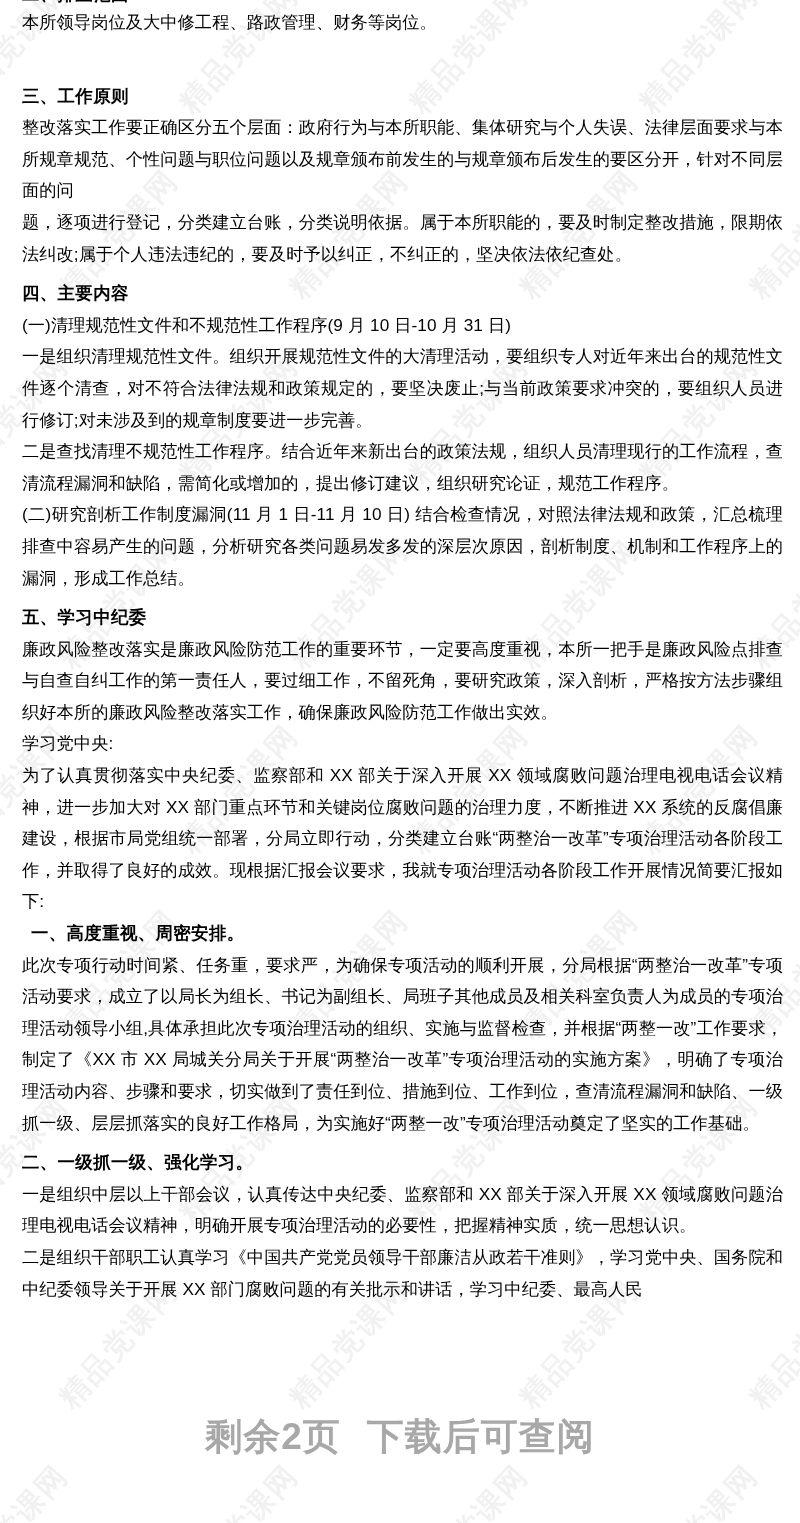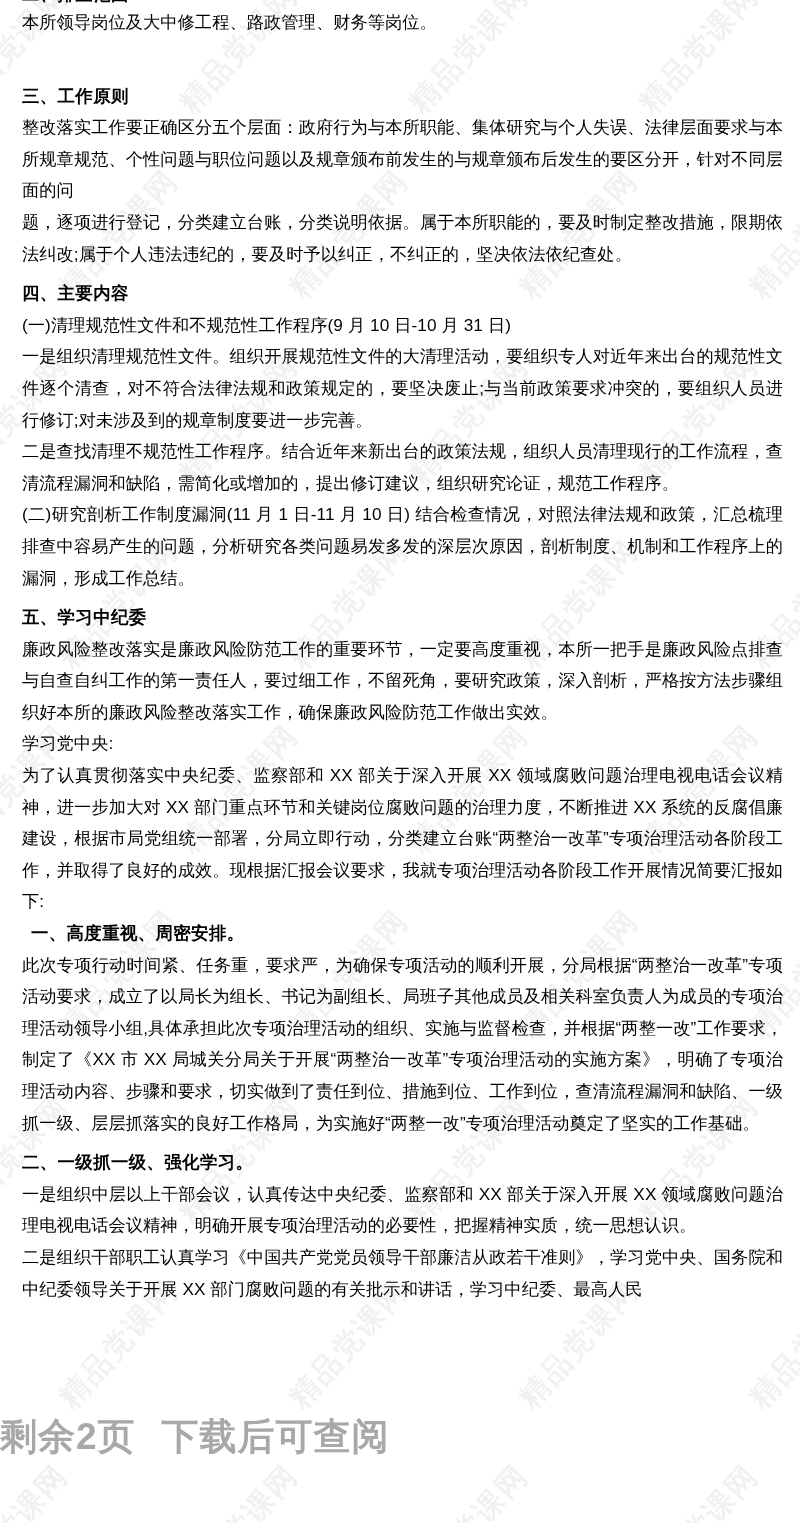--- a/index.html
+++ b/index.html
@@ -88,21 +88,21 @@
   .gap-sm { height: 8px; }
   .gap-md { height: 42px; }
 
   
   #footer-notice {
     position: absolute;
     left: 0;
     right: 0;
     top: 1412px;
     z-index: 2;
-    text-align: left;
+    text-align: center;
     color: #a8a8a8;
     font-size: 37px;
     font-weight: 700;
     letter-spacing: 1px;
     font-family: "Liberation Sans", "DejaVu Sans", sans-serif;
     user-select: none;
   }
   #footer-notice .spacer-gap { display: inline-block; width: 26px; }
 </style>
 </head>

